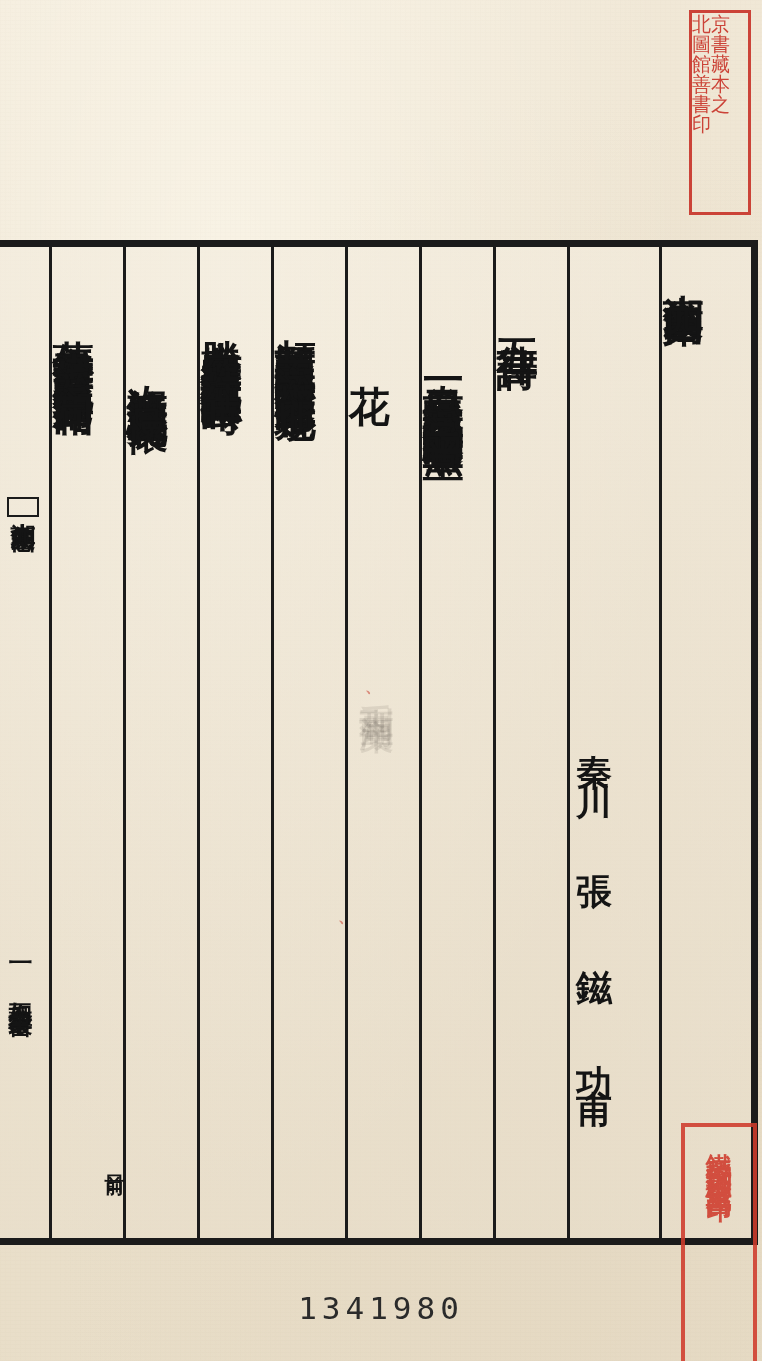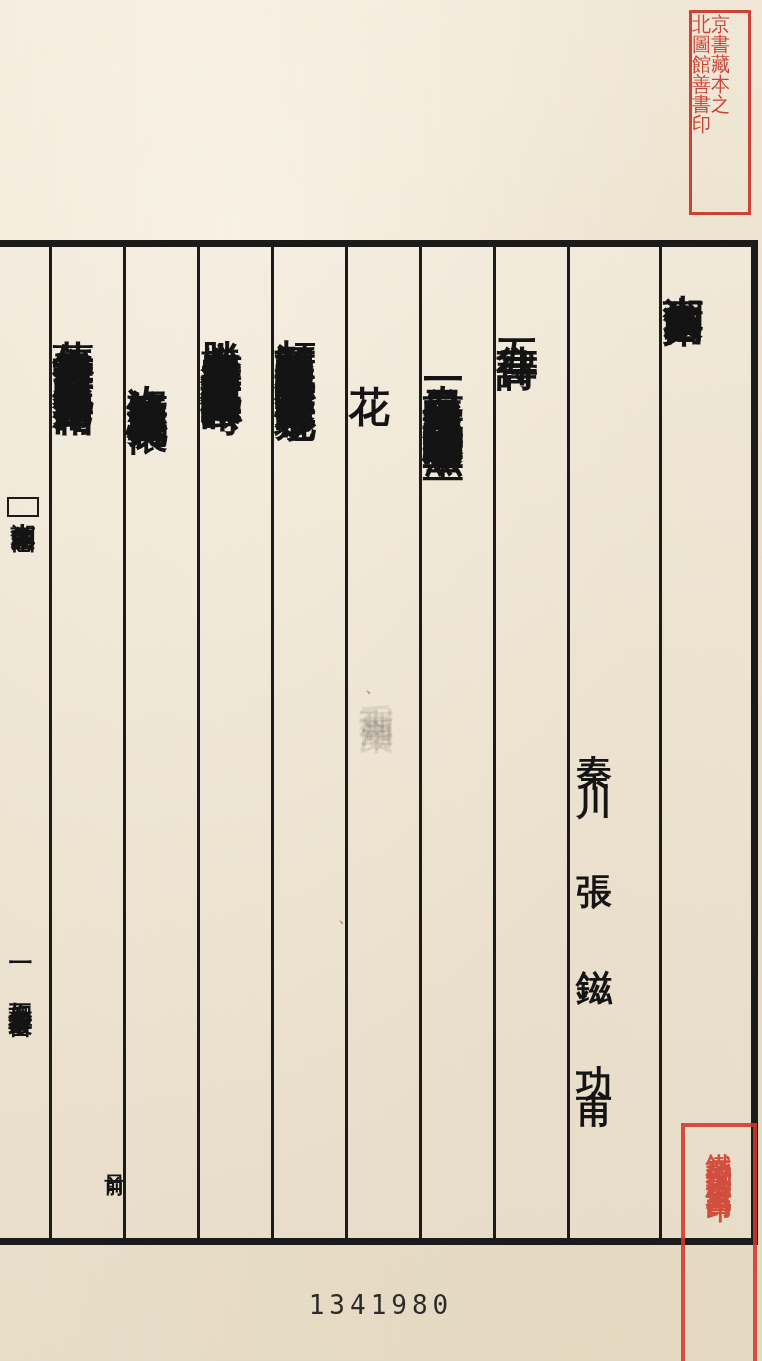--- a/index.html
+++ b/index.html
@@ -206,21 +206,21 @@
   }
 
   
   .footer-number {
     position: absolute;
     left: 0;
     right: 0;
     top: 1290px;
     text-align: center;
     font-family: "DejaVu Sans Mono", monospace;
-    font-size: 26px;
+    font-size: 31px;
     letter-spacing: 5px;
     color: #2b2b2b;
   }
 </style>
 </head>
 <body>
 
 <div class="page">
   <div class="grain"></div>
 

